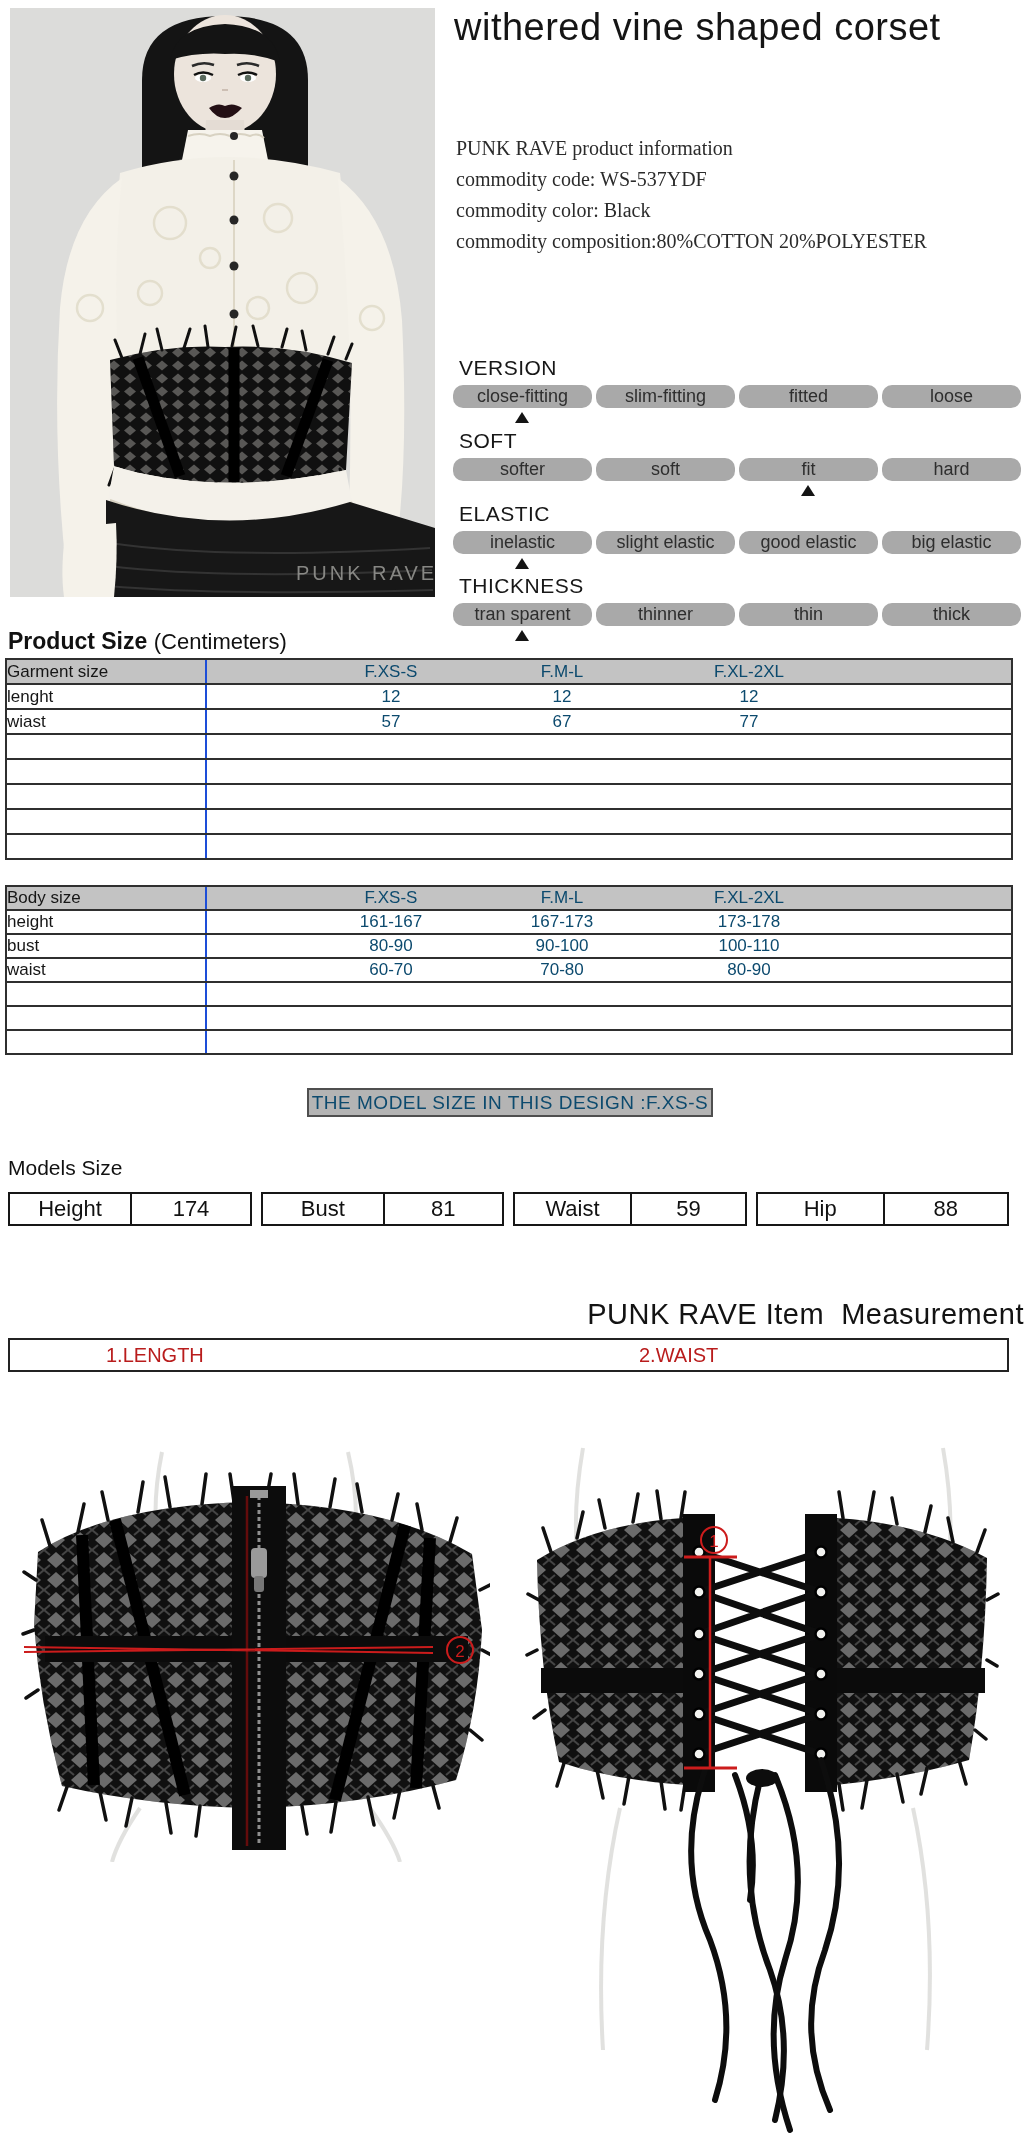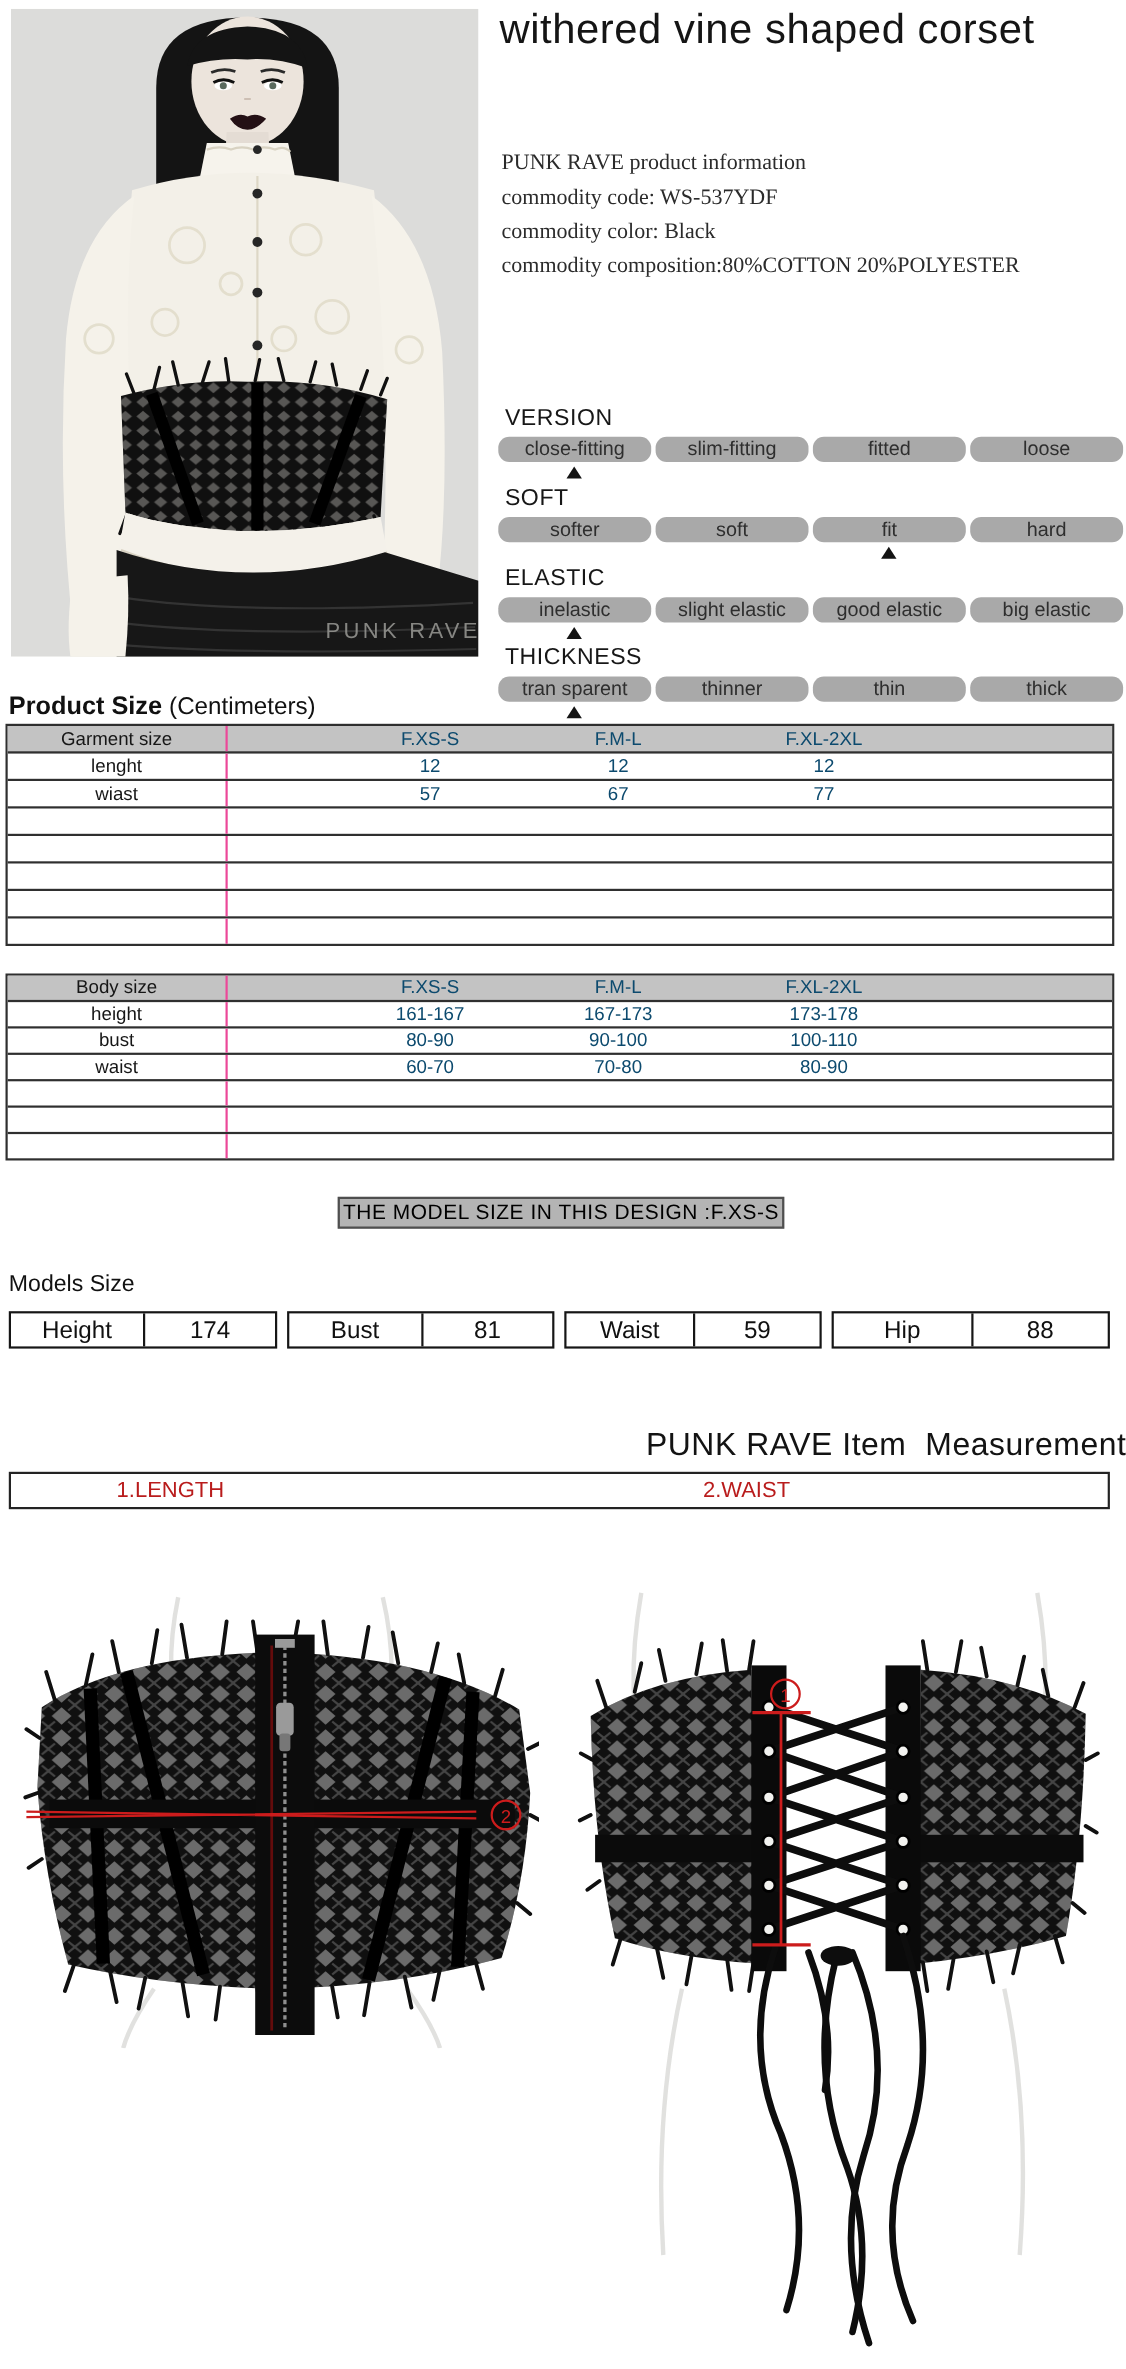--- a/index.html
+++ b/index.html
@@ -4,42 +4,42 @@
 <style>
   html,body{margin:0;padding:0;background:#fff;}
   .page{position:relative;width:1024px;height:2154px;background:#fff;overflow:hidden;
         font-family:"Liberation Sans",sans-serif;color:#1a1a1a;}
   
   .photo-top{position:absolute;left:10px;top:8px;width:425px;height:589px;}
   .title{position:absolute;left:454px;top:6px;font-size:38px;letter-spacing:.5px;color:#151515;white-space:nowrap;}
   .info{position:absolute;left:456px;top:133px;font-size:20px;line-height:31px;color:#2b2b2b;font-family:Liberation Serif, serif;}
   
   .attr-block{position:absolute;left:453px;width:568px;}
-  .attr-label{font-size:21px;color:#171717;margin:16px 0 5px 6px;letter-spacing:.5px;}
+  .attr-label{font-size:21px;color:#171717;margin:4px 0 5px 6px;letter-spacing:.5px;}
   .attr-cells{display:flex;gap:4px;}
   .attr-cell{flex:1;background:#a9a9a9;color:#2e2e2e;font-size:18px;height:23px;line-height:23px;
              text-align:center;white-space:nowrap;overflow:hidden;border-radius:10px;}
   .attr-marker{width:0;height:0;border-left:7px solid transparent;border-right:7px solid transparent;
                border-bottom:11px solid #141414;margin-top:4px;}
   
   .ps-heading{position:absolute;left:8px;top:628px;font-size:23px;color:#111;}
   .ps-heading .b{font-weight:bold;}
   .ps-heading .n{font-weight:normal;font-size:22px;}
   .sizetable{position:absolute;left:5px;width:1004px;border:2px solid #2f2f2f;background:#fff;}
   .trow{display:flex;border-bottom:2px solid #2f2f2f;height:23px;}
   .trow:last-child{border-bottom:none;}
   .trow.head{background:#c3c3c3;height:23px;}
-  .tlabel{width:198px;border-right:2px solid #ec4899;text-align:center;font-size:17px;line-height:23px;color:#161616;}
+  .tlabel{width:198px;border-right:2px solid #1d4ed8;text-align:left;font-size:17px;line-height:23px;color:#161616;}
   .tvals{flex:1;position:relative;font-size:17px;line-height:23px;color:#0c4a6e;}
   .tv{position:absolute;transform:translateX(-50%);white-space:nowrap;}
   .tv.c1{left:184px}.tv.c2{left:355px}.tv.c3{left:542px}
   #table2 .trow{height:22px}.sizetable#table2 .tlabel,#table2 .tvals{line-height:22px}
   
   .banner{position:absolute;left:307px;top:1088px;width:402px;height:25px;background:#b4b4b4;
-          border:2px solid #4f4f4f;text-align:center;line-height:25px;font-size:19px;color:#000000;letter-spacing:.5px;}
+          border:2px solid #4f4f4f;text-align:center;line-height:25px;font-size:19px;color:#0c4a6e;letter-spacing:.5px;}
   .models-label{position:absolute;left:8px;top:1156px;font-size:21px;color:#111;}
   .mbox{position:absolute;top:1192px;height:30px;border:2px solid #161616;display:flex;font-size:22px;color:#111;}
   .mlabel{width:50%;border-right:2px solid #161616;text-align:center;line-height:30px;}
   .mvalue{flex:1;text-align:center;line-height:30px;}
   
   .meas-heading{position:absolute;left:0;top:1298px;width:1024px;text-align:right;font-size:29px;
                 color:#131313;white-space:pre;letter-spacing:.5px;}
   .meas-row{position:absolute;left:8px;top:1338px;width:997px;height:30px;border:2px solid #232323;}
   .meas-item{position:absolute;top:0;line-height:30px;font-size:20px;color:#b91c1c;}
   .meas-item.i1{left:96px}.meas-item.i2{left:629px}

